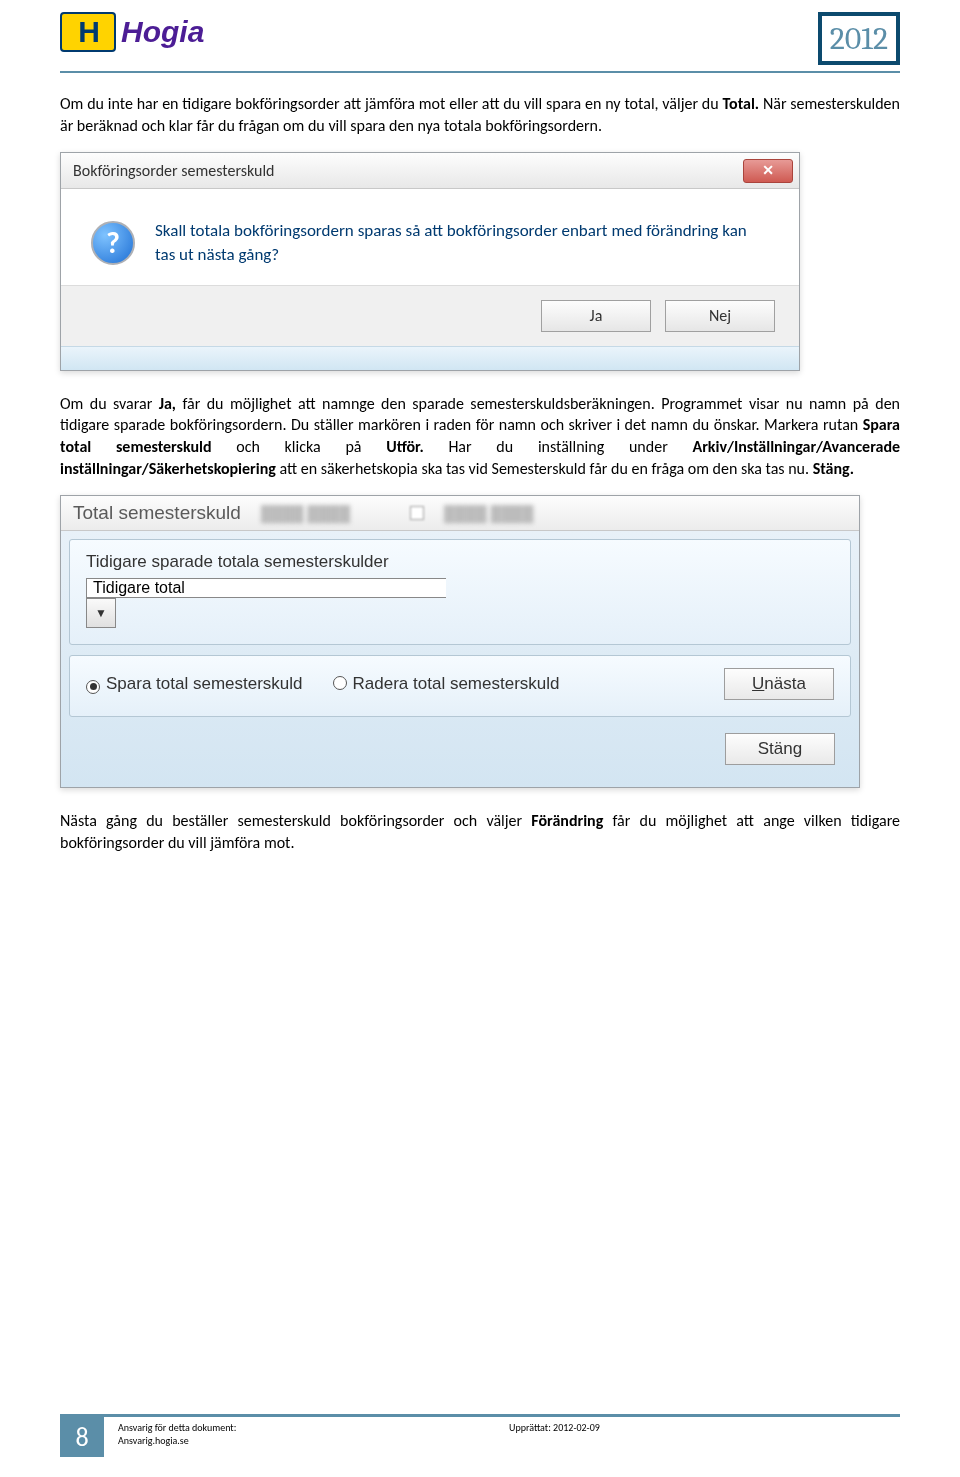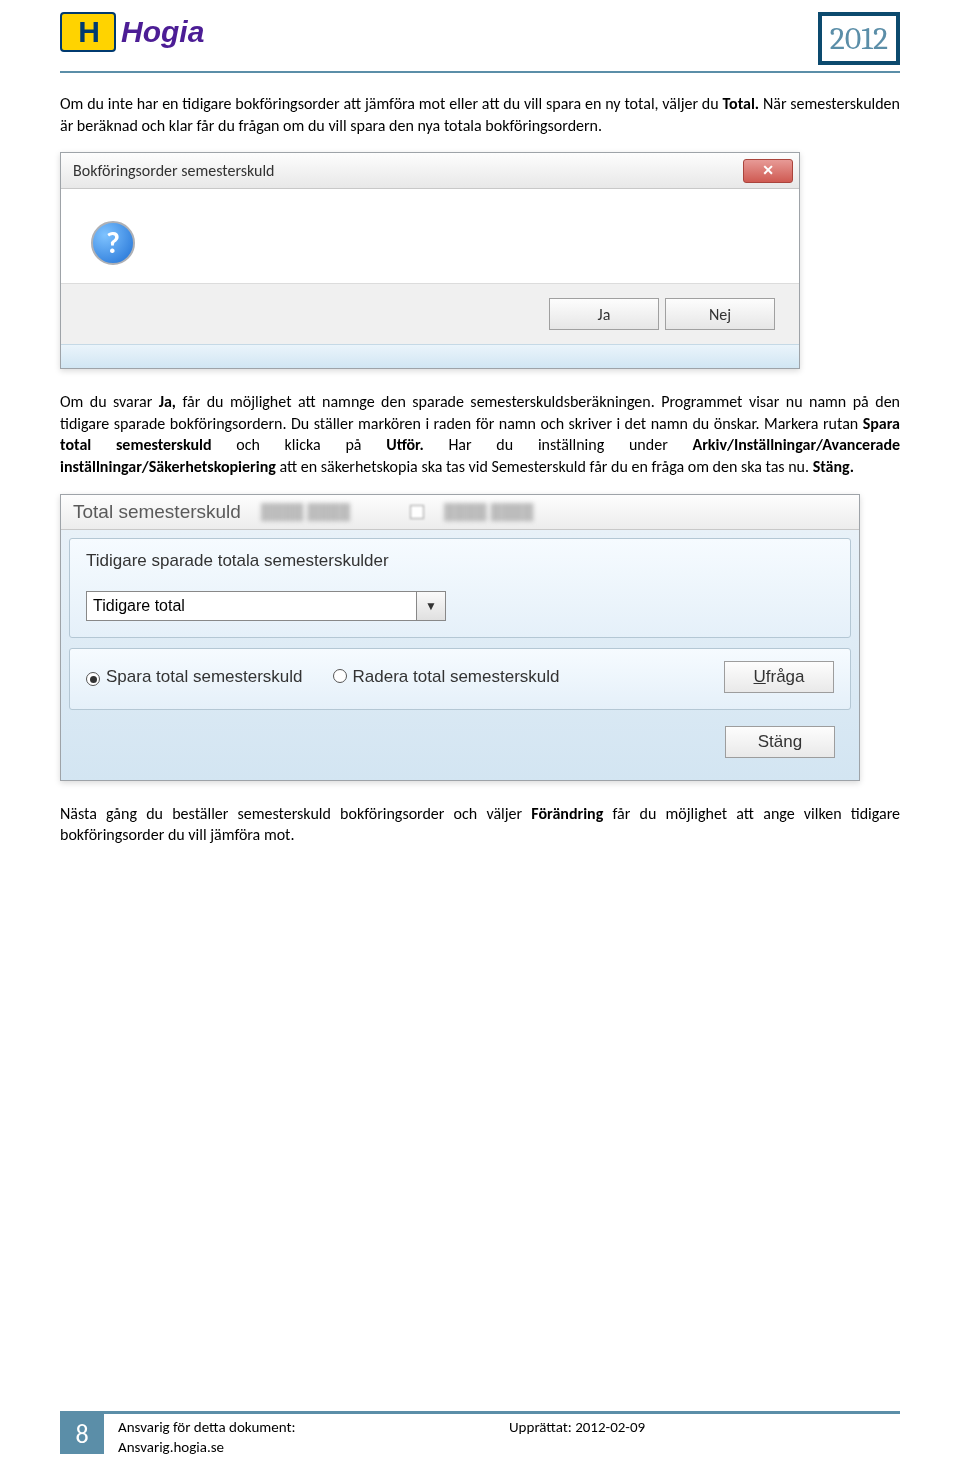--- a/index.html
+++ b/index.html
@@ -127,21 +127,21 @@
     font-size: 30px;
     font-weight: 700;
     flex-shrink: 0;
     margin-top: 2px;
   }
   .d1-buttons {
     background: #f0f0f0;
     border-top: 1px solid #dcdcdc;
     display: flex;
     justify-content: flex-end;
-    gap: 6px;
+    gap: 14px;
     padding: 14px 24px;
   }
   .win-btn {
     min-width: 110px;
     height: 32px;
     border: 1px solid #a0a0a0;
     background: linear-gradient(#fdfdfd,#e6e6e6);
     font-size: 16px;
     color: #333;
     display: flex;
@@ -187,25 +187,26 @@
   .panel {
     border: 1px solid #b4c7d4;
     background: linear-gradient(#f6fbff,#e5f0f9);
     border-radius: 3px;
     padding: 12px 16px 16px 16px;
     margin-bottom: 10px;
   }
   .panel-label {
     font-size: 17px;
     color: #333;
-    margin-bottom: 20px;
+    margin-bottom: 6px;
   }
   .combo {
     display: flex;
     width: 360px;
+    flex-direction: column;
   }
   .combo input {
     flex: 1;
     border: 1px solid #888;
     border-right: none;
     height: 30px;
     padding: 0 6px;
     font-size: 16px;
     font-family: Tahoma, Arial, sans-serif;
   }
@@ -283,21 +284,21 @@
     height: 40px;
     display: flex;
     align-items: center;
     justify-content: center;
     margin-right: 14px;
     margin-top: -4px;
   }
   .footer-cols {
     flex: 1;
     display: flex;
-    font-size: 15px;
+    font-size: 10px;
   }
   .footer-col { flex: 1; line-height: 1.3; }
 </style>
 </head>
 <body>
 
 <div class="page">
 
   <div class="header">
     <div class="logo">
@@ -315,20 +316,21 @@
 
   <div class="dialog1">
     <div class="d1-title">
       <span>Bokföringsorder semesterskuld</span>
       <div class="close-btn">
         <span class="close-x">✕</span>
       </div>
     </div>
     <div class="d1-body">
       <div class="q-icon">?</div>
+      <div>Skall totala bokföringsordern sparas så att bokföringsorder enbart med förändring kan tas ut nästa gång?</div>
     </div>
     <div class="d1-buttons">
       <div class="win-btn">Ja</div>
       <div class="win-btn">Nej</div>
     </div>
     <div class="d1-footnote"></div>
   </div>
 
   <p class="body-text">
     <span>Om du svarar </span><b>Ja,</b><span> får du möjlighet att namnge den sparade semesterskuldsberäkningen. Programmet visar nu namn på den tidigare sparade bokföringsordern. Du ställer markören i raden för namn och skriver i det namn du önskar. Markera rutan </span><b>Spara total semesterskuld</b><span> och klicka på </span><b>Utför.</b><span> Har du inställning under </span><b>Arkiv/Inställningar/Avancerade inställningar/Säkerhetskopiering</b><span> att en säkerhetskopia ska tas vid Semesterskuld får du en fråga om den ska tas nu. </span><b>Stäng.</b>
@@ -353,21 +355,21 @@
         <div class="radio-row">
           <span>
             <span class="radio selected"></span><span>Spara total semesterskuld</span>
           </span>
           <span>
             <span class="radio"></span><span>Radera total semesterskuld</span>
           </span>
         </div>
         <div class="btn2">
             <u>U</u>
-            <span>fråga</span>
+            <span>nästa</span>
           </div>
       </div>
       <div class="d2-bottom">
         <div class="btn2">Stäng</div>
       </div>
     </div>
   </div>
 
   <p class="body-text">
     <span>Nästa gång du beställer semesterskuld bokföringsorder och väljer </span><b>Förändring</b><span> får du möjlighet att ange vilken tidigare bokföringsorder du vill jämföra mot.</span>

